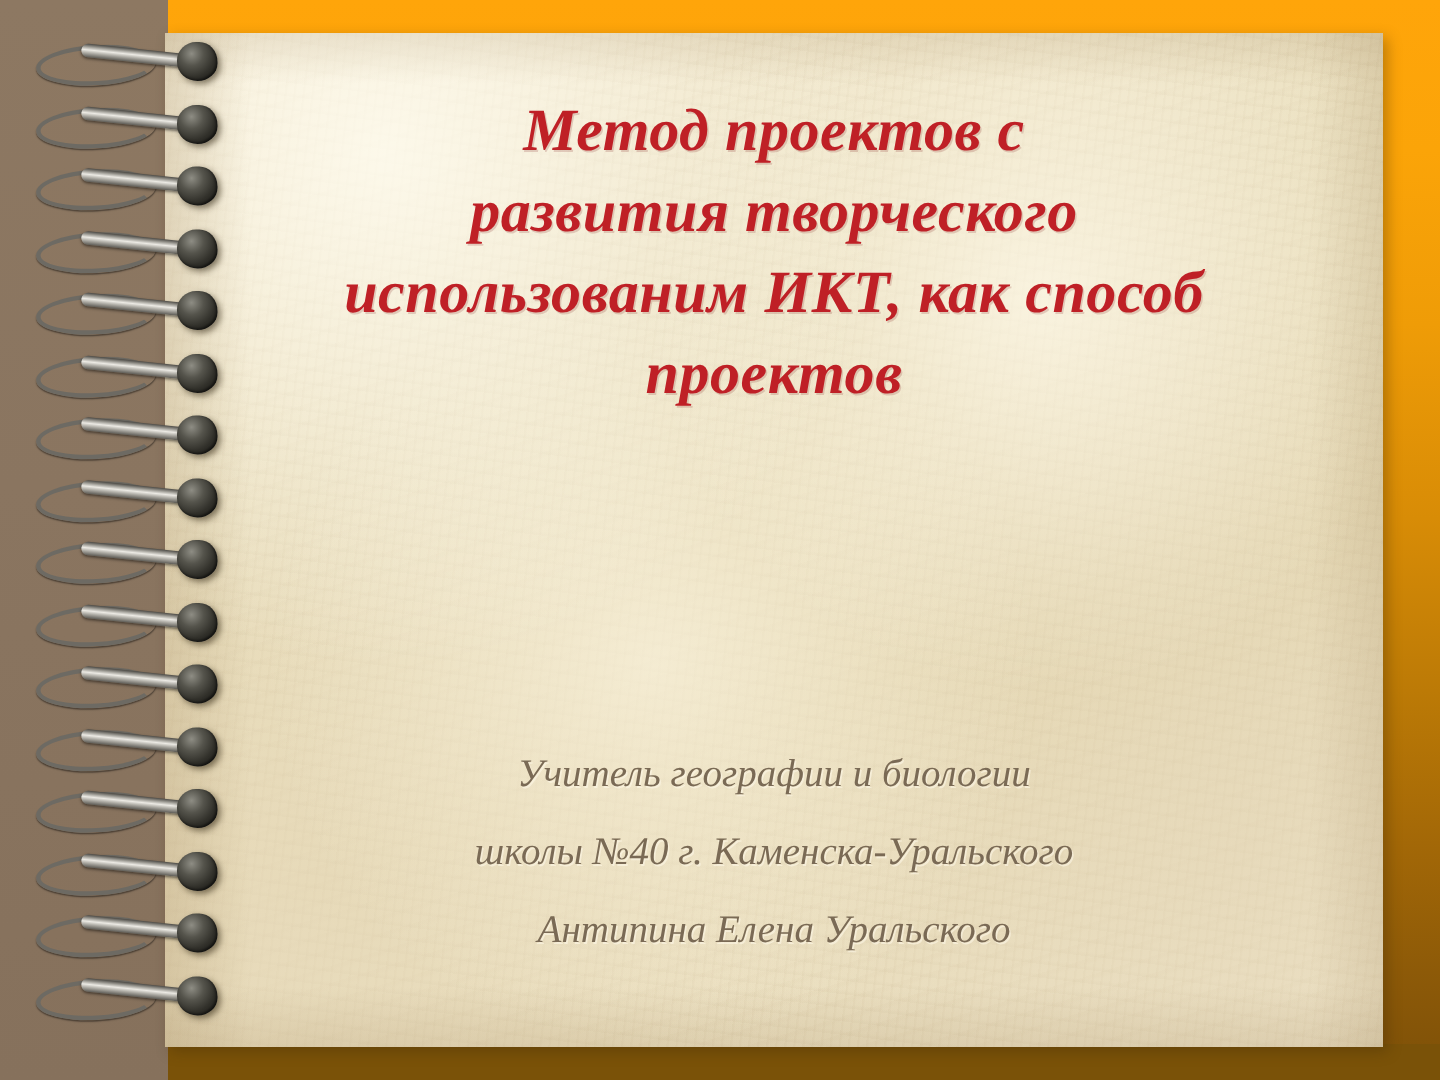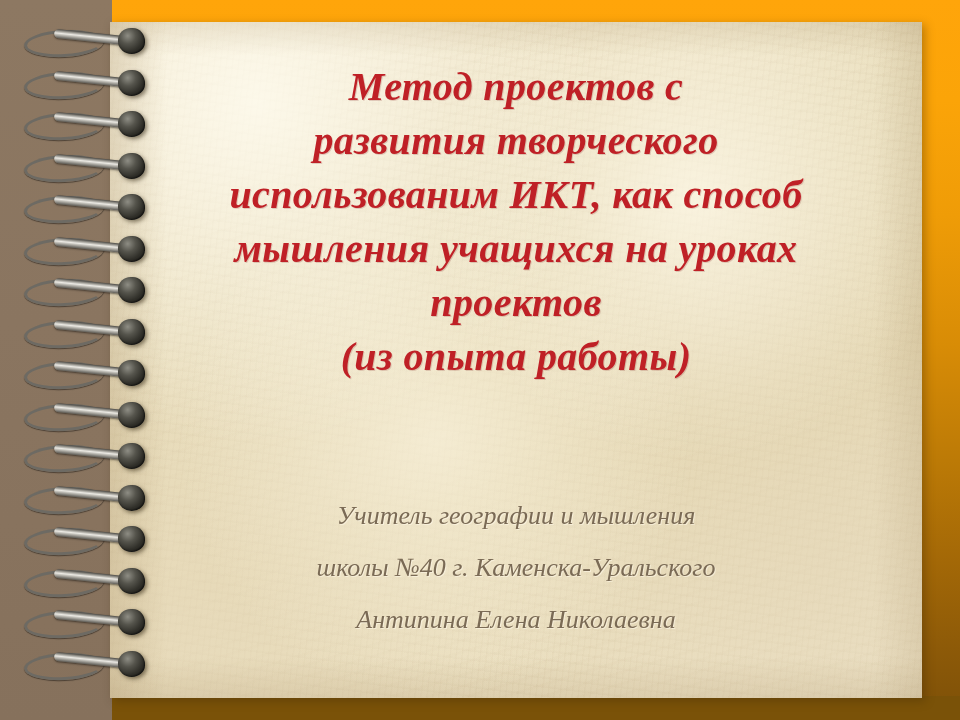--- a/index.html
+++ b/index.html
@@ -222,25 +222,23 @@
         <div class="knob"></div>
       </div>
     </div>
 
   <div class="content">
 
     <div class="title">
       <span class="ln">Метод проектов с</span>
       <span class="ln">развития творческого</span>
       <span class="ln">использованим ИКТ, как способ</span>
-      <span class="ln">мышления учащихся на уроках</span>
       <span class="ln">проектов</span>
-      <span class="ln">(из опыта работы)</span>
     </div>
 
     <div class="byline">
-      <span class="ln">Учитель географии и мышления</span>
+      <span class="ln">Учитель географии и биологии</span>
       <span class="ln">школы №40 г. Каменска-Уральского</span>
-      <span class="ln">Антипина Елена Николаевна</span>
+      <span class="ln">Антипина Елена Уральского</span>
     </div>
 
   </div>
 </div>
 
 </body></html>

